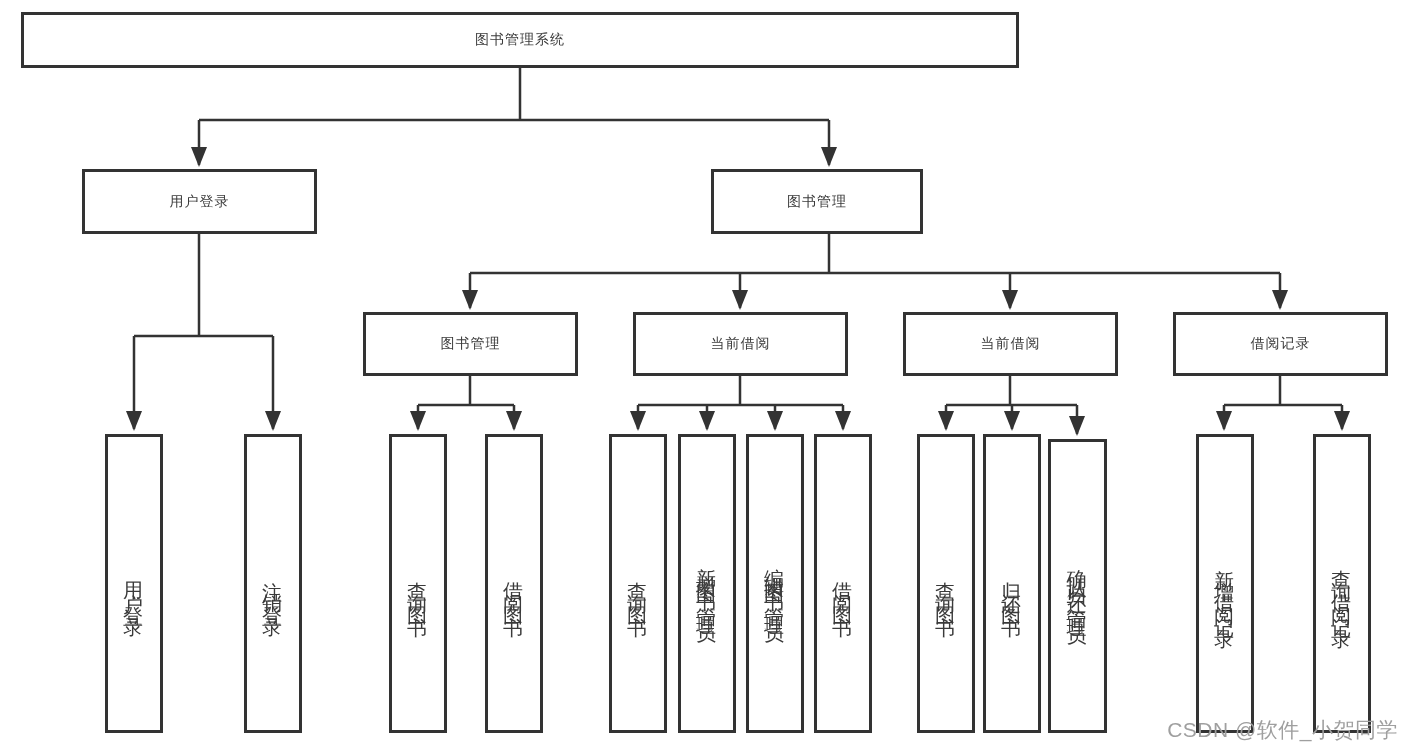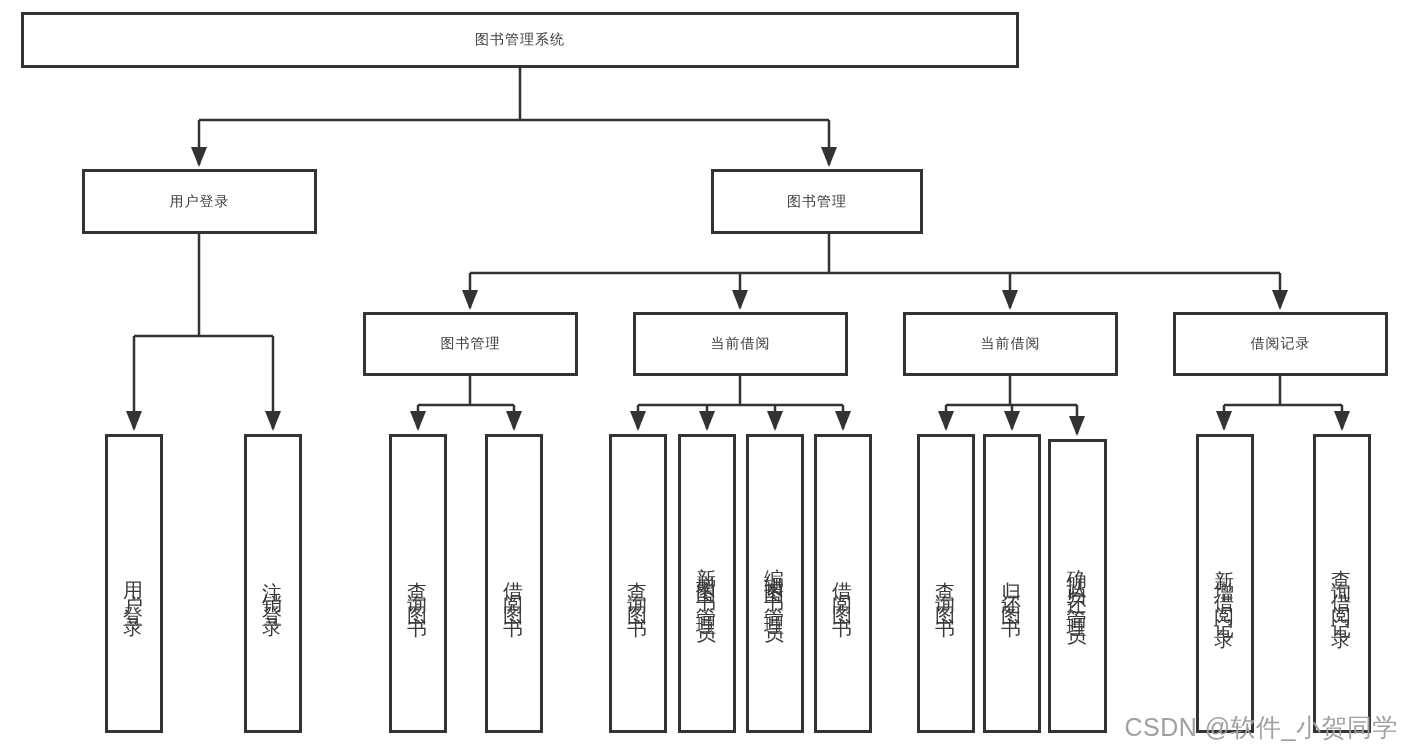--- a/index.html
+++ b/index.html
@@ -65,21 +65,21 @@
     white-space: nowrap;
   }
   .vtext.tight {
     letter-spacing: 8px;
     margin-bottom: -8px;
   }
   .watermark {
     position: absolute;
     right: 7px;
     bottom: 3px;
-    font-size: 25px;
+    font-size: 21px;
     letter-spacing: 0.5px;
     color: var(--watermark-color);
     z-index: 5;
   }
 </style>
 </head>
 <body>
 
 <div class="stage">
 

